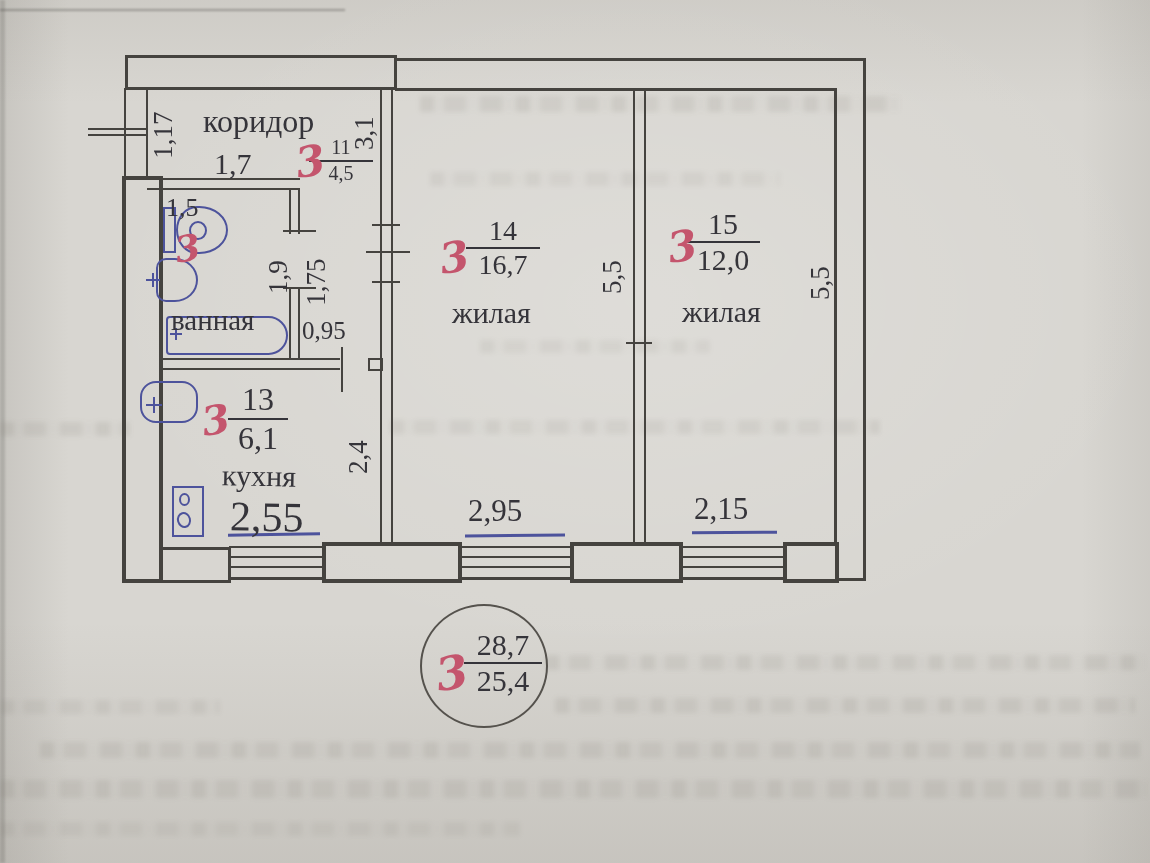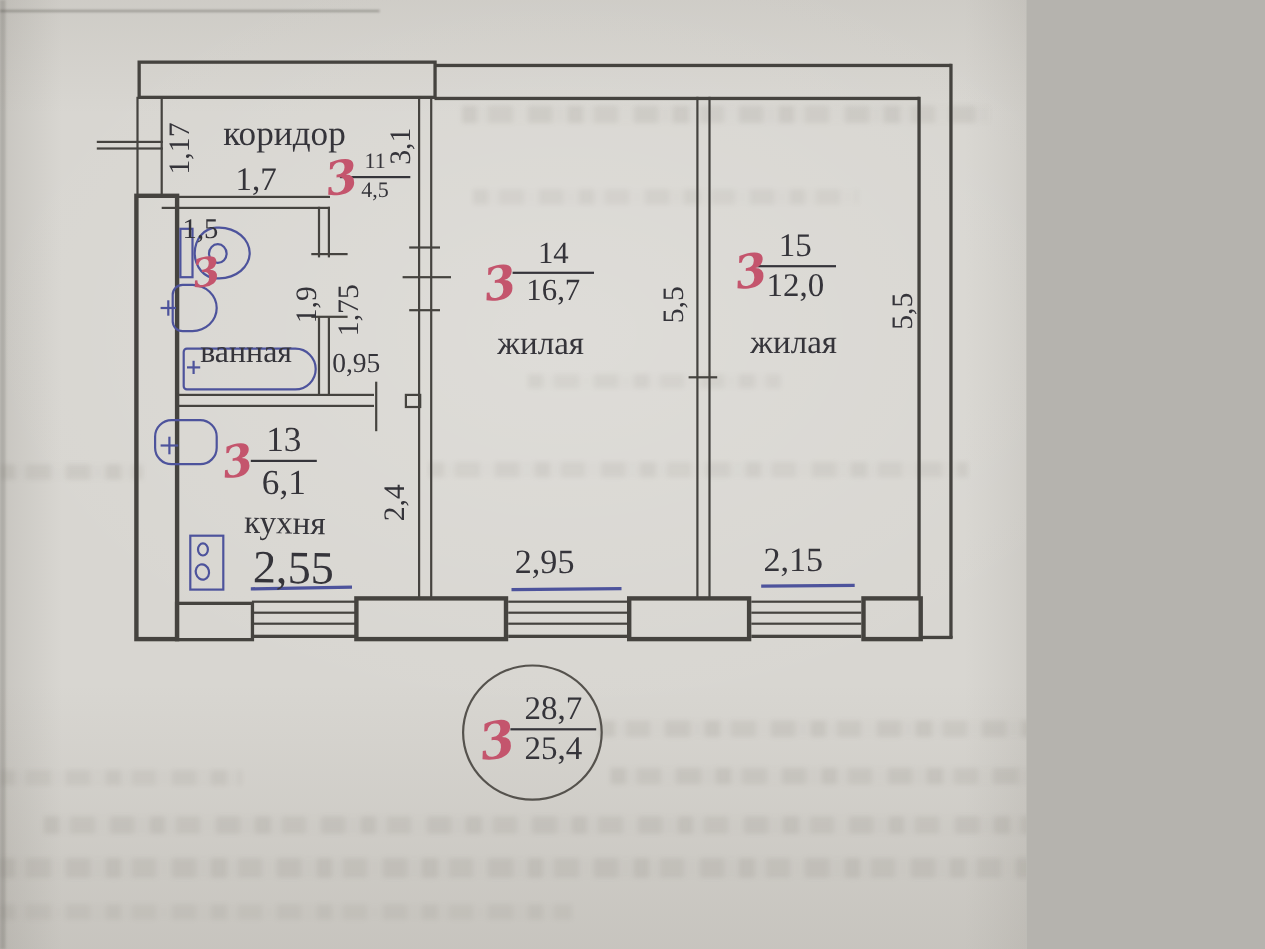--- a/index.html
+++ b/index.html
@@ -1,16 +1,16 @@
 <!DOCTYPE html>
 <html><head>
 <meta charset="utf-8">
 <style>
   html,body{margin:0;padding:0;background:#b5b3ae;}
-  .page{position:relative;width:933px;height:863px;background:#d8d6d1;overflow:hidden;
+  .page{position:relative;width:1150px;height:863px;background:#d8d6d1;overflow:hidden;
         font-family:"Liberation Serif",serif;}
   .shade{position:absolute;inset:0;z-index:0;pointer-events:none;
     background:
       radial-gradient(ellipse 900px 600px at 55% 35%, rgba(255,255,255,0.16), rgba(0,0,0,0) 60%),
       linear-gradient(180deg, rgba(120,114,104,0.10) 0%, rgba(0,0,0,0) 12%, rgba(0,0,0,0) 72%, rgba(110,104,94,0.16) 100%),
       linear-gradient(90deg, rgba(100,96,88,0.14) 0%, rgba(0,0,0,0) 6%, rgba(0,0,0,0) 94%, rgba(110,106,98,0.10) 100%);}
   .smudge{position:absolute;z-index:1;filter:blur(2.6px);opacity:.55;pointer-events:none;
     background:repeating-linear-gradient(90deg,
       rgba(105,100,90,0.22) 0 14px, rgba(105,100,90,0.04) 14px 24px,
       rgba(105,100,90,0.18) 24px 46px, rgba(105,100,90,0.03) 46px 60px,
@@ -133,21 +133,21 @@
   <div class="vdim" style="left:132px;top:103px;width:62px;height:64px;font-size:27px;">1,17</div>
   <div class="vdim" style="left:334px;top:103px;width:60px;height:60px;font-size:27px;">3,1</div>
   <div class="red3" style="left:296px;top:141px;font-size:42px;">3</div>
   <div class="frac" style="left:309px;top:137px;width:64px;font-size:20px;">
     <span class="fr-top">11</span>
     <span class="fr-bot">4,5</span>
   </div>
 
   <div class="lbl" style="left:166px;top:193px;font-size:26px;z-index:5;">1,5</div>
   <div class="red3" style="left:175px;top:230px;font-size:36px;">3</div>
-  <div class="lbl" style="left:182px;top:304px;font-size:29px;z-index:5;">ванная</div>
+  <div class="lbl" style="left:171px;top:304px;font-size:29px;z-index:5;">ванная</div>
   <div class="vdim" style="left:248px;top:247px;width:60px;height:60px;font-size:27px;">1,9</div>
   <div class="vdim" style="left:281px;top:247px;width:70px;height:70px;font-size:27px;">1,75</div>
   <div class="lbl" style="left:302px;top:317px;font-size:25px;">0,95</div>
 
   <div class="red3" style="left:202px;top:400px;font-size:40px;">3</div>
   <div class="frac" style="left:228px;top:382px;width:60px;font-size:32px;">
     <span class="fr-top">13</span>
     <span class="fr-bot">6,1</span>
   </div>
   <div class="lbl" style="left:222px;top:459px;font-size:30px;transform:rotate(1deg);">кухня</div>

